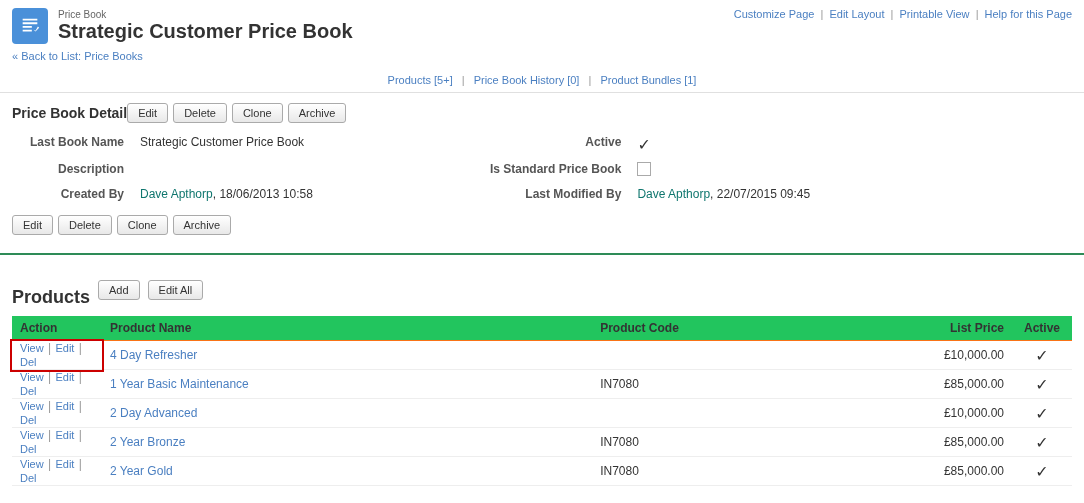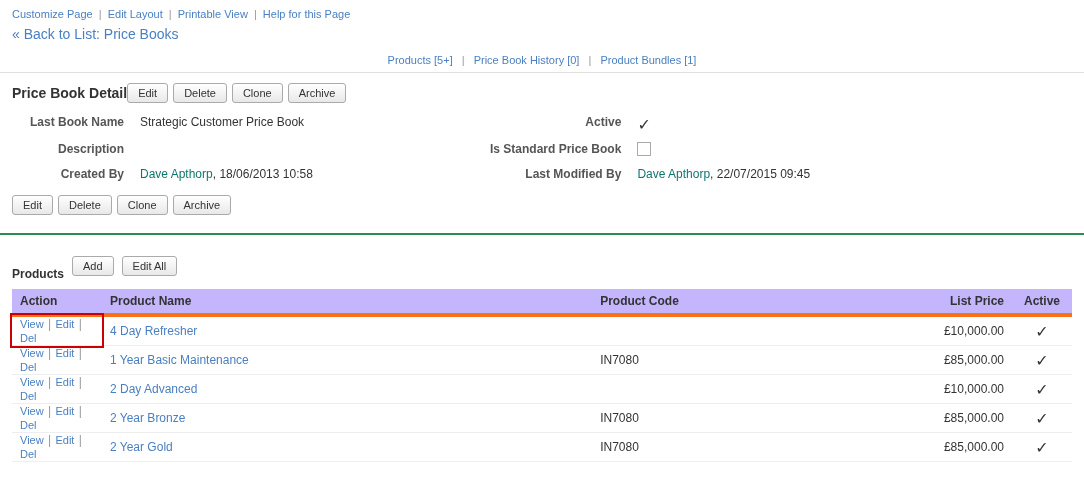--- a/index.html
+++ b/index.html
@@ -9,21 +9,21 @@
     .page-header { display: flex; align-items: center; gap: 10px; }
     .page-icon { width: 36px; height: 36px; background: #4a90d9; border-radius: 4px; display: flex; align-items: center; justify-content: center; }
     .page-icon svg { fill: white; }
     .header-text { display: flex; flex-direction: column; }
     .header-subtitle { font-size: 10px; color: #666; }
     .header-title { font-size: 20px; font-weight: bold; color: #333; }
     .top-links { font-size: 11px; color: #4a7fc1; white-space: nowrap; }
     .top-links a { color: #4a7fc1; text-decoration: none; }
     .top-links span { color: #999; margin: 0 3px; }
 
-    .breadcrumb { padding: 2px 12px 6px 12px; font-size: 14px; }
+    .breadcrumb { padding: 2px 12px 6px 12px; font-size: 11px; }
     .breadcrumb a { color: #4a7fc1; text-decoration: none; }
 
     .sub-nav { text-align: center; padding: 6px 16px; border-bottom: 1px solid #e0e0e0; font-size: 11px; }
     .sub-nav a { color: #4a7fc1; text-decoration: none; }
     .sub-nav .sep { color: #999; margin: 0 6px; }
 
     .section { padding: 10px 12px; }
 
     .section-header { display: flex; align-items: center; margin-bottom: 8px; }
     .section-title { font-size: 14px; font-weight: bold; color: #333; }
@@ -34,39 +34,50 @@
     .detail-table td { padding: 4px 8px; vertical-align: top; }
     .detail-table .label { text-align: right; font-weight: bold; color: #555; width: 120px; white-space: nowrap; }
     .detail-table .value { color: #333; }
     .detail-table .value a { color: #0f766e; text-decoration: none; }
     .checkbox-empty { width: 14px; height: 14px; border: 1px solid #aaa; display: inline-block; }
 
     .divider { border: none; border-top: 2px solid #2e8b57; margin: 8px 0; }
 
     .products-section { padding: 8px 12px; }
     .products-header { display: flex; align-items: center; gap: 8px; margin-bottom: 8px; }
-    .products-title { font-size: 12px; font-weight: bold; color: #333; margin-top: 16px; }
+    .products-title { font-size: 18px; font-weight: bold; color: #333; margin-top: 16px; }
 
     .products-table { width: 100%; border-collapse: collapse; }
-    .products-table th { text-align: left; font-weight: bold; font-size: 12px; padding: 5px 8px; border-bottom: 4px solid #f97316; background: #c4b5fd; }
+    .products-table th { text-align: left; font-weight: bold; font-size: 12px; padding: 5px 8px; border-bottom: 1px solid #f97316; background: #22c55e; }
     .products-table td { padding: 0 8px; border-bottom: 1px solid #eee; font-size: 12px; vertical-align: middle; }
     .products-table th.right, .products-table td.right { text-align: right; }
     .products-table th.center, .products-table td.center { text-align: center; }
 
     .action-link { color: #4a7fc1; text-decoration: none; font-size: 11px; }
     .action-sep { color: #999; margin: 0 1px; }
 
     .product-link { color: #4a7fc1; text-decoration: none; }
 
     .buttons-row { display: flex; gap: 5px; }
   </style>
 </head>
 <body>
 
 <div class="top-bar">
+  <div class="page-header">
+    <div class="page-icon">
+      <svg width="22" height="22" viewBox="0 0 24 24">
+        <path d="M4 4h16v2H4zm0 4h16v2H4zm0 4h10v2H4zm0 4h10v2H4zm12 0l2 2 4-4-1.4-1.4L18 17.2l-.6-.6z"></path>
+      </svg>
+    </div>
+    <div class="header-text">
+      <span class="header-subtitle">Price Book</span>
+      <span class="header-title">Strategic Customer Price Book</span>
+    </div>
+  </div>
   <div class="top-links">
     <a href="#">Customize Page</a>
     <span> | </span>
     <a href="#">Edit Layout</a>
     <span> | </span>
     <a href="#">Printable View</a>
     <span> | </span>
     <a href="#">Help for this Page</a>
   </div>
 </div>

